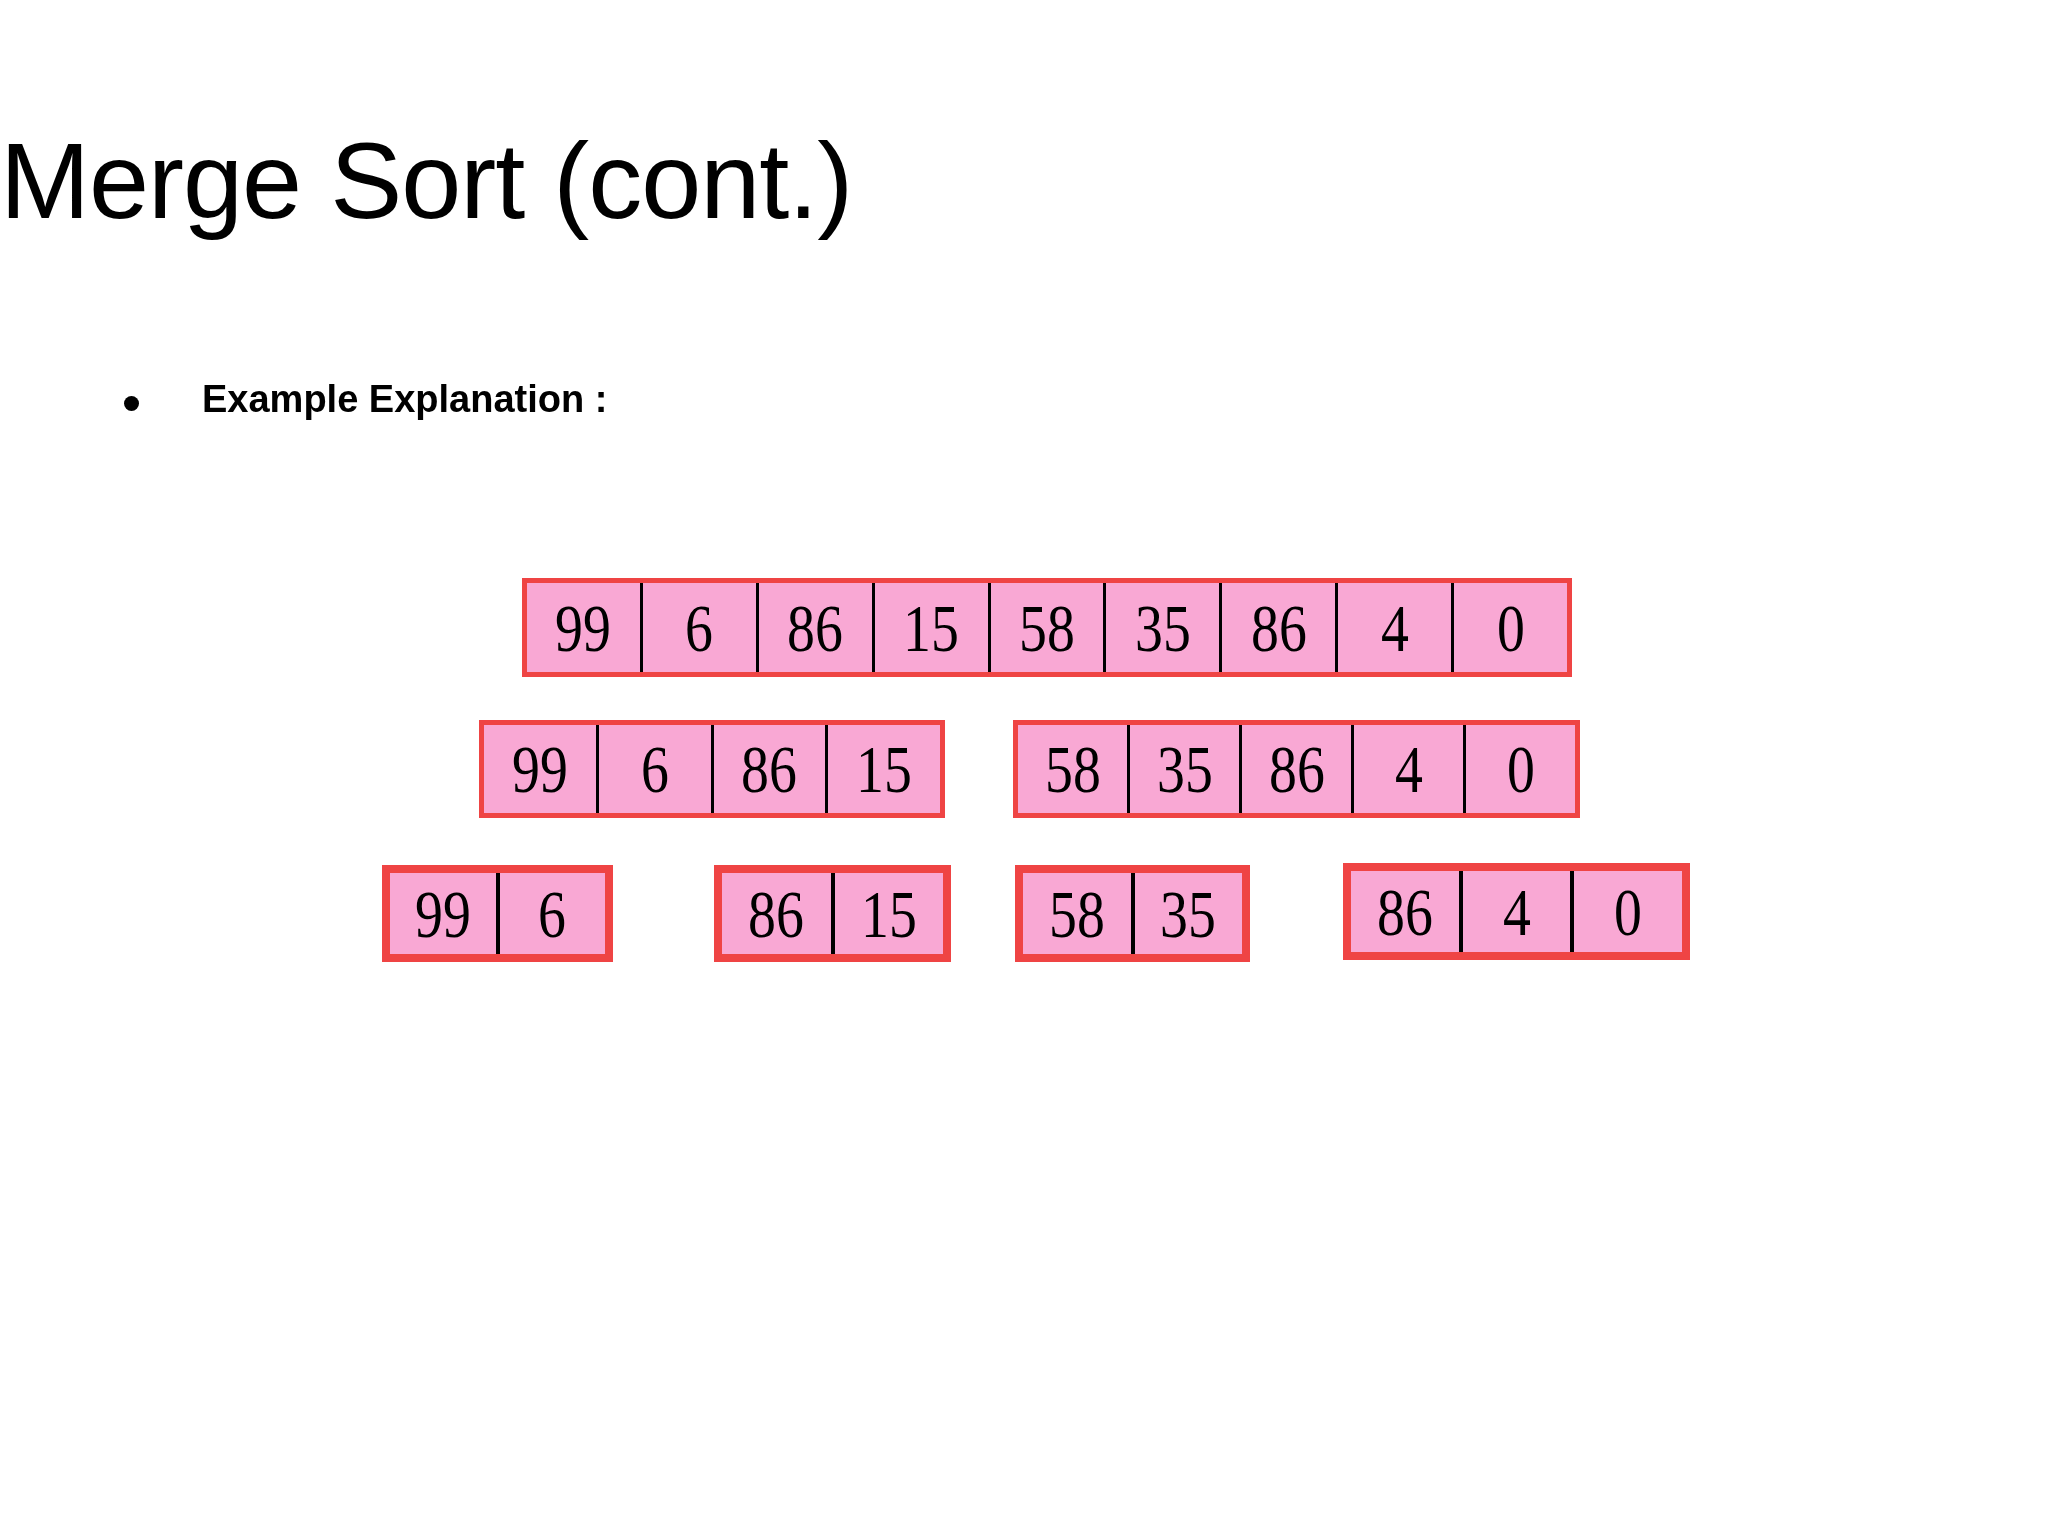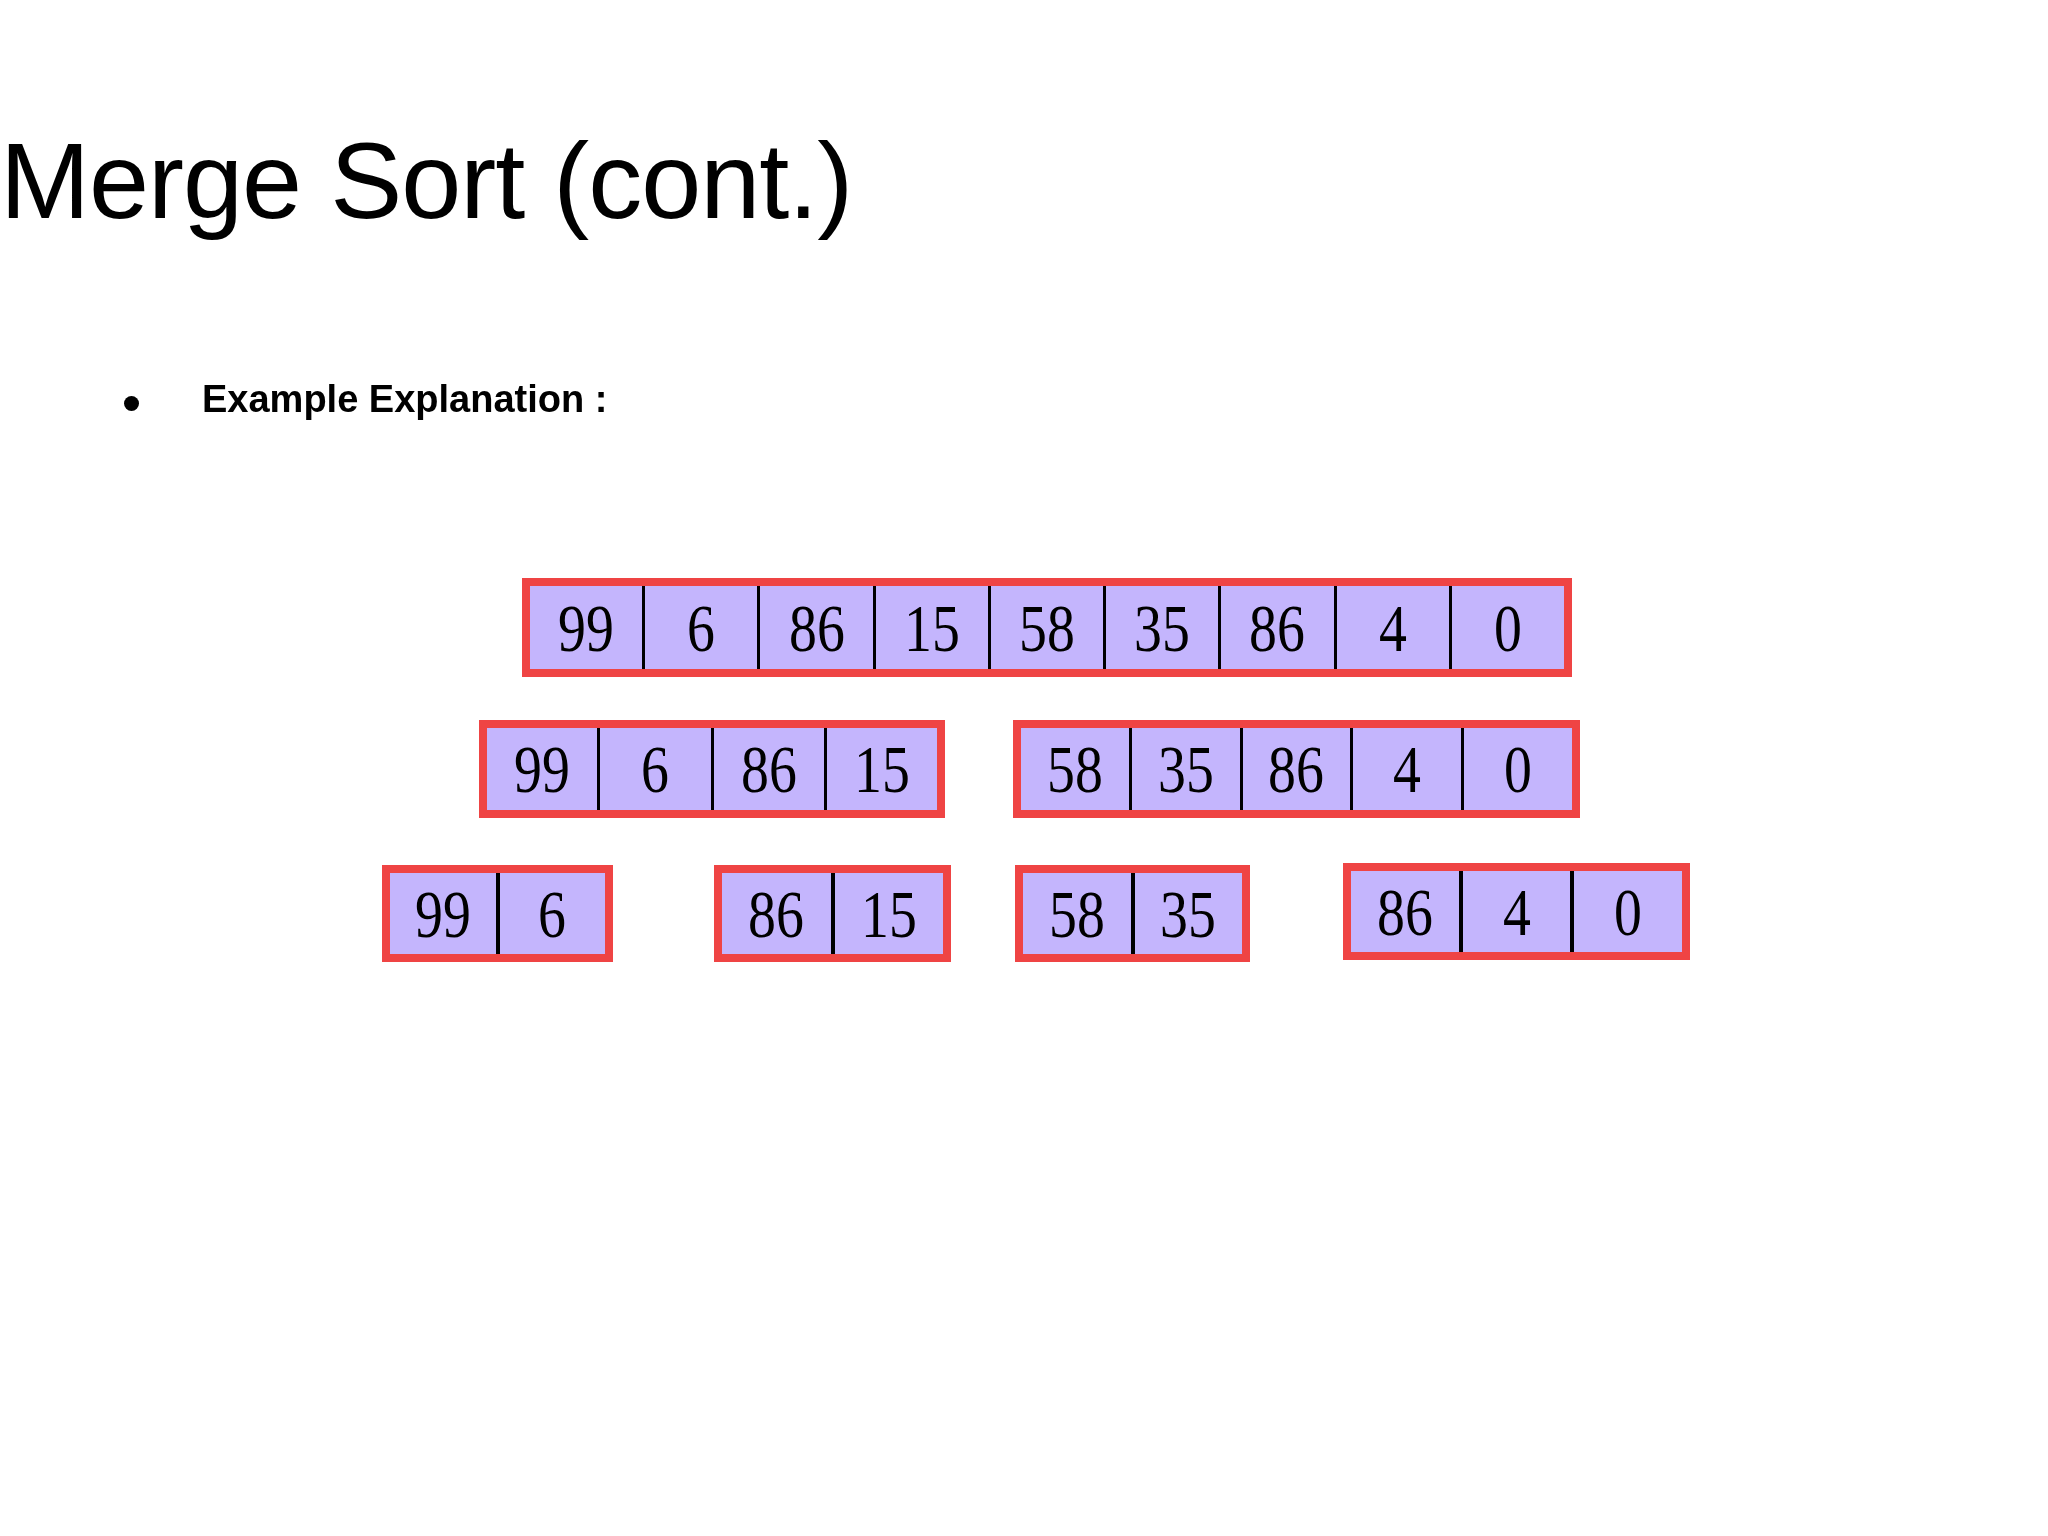--- a/index.html
+++ b/index.html
@@ -42,22 +42,22 @@
     top: 380px;
     font-size: 38px;
     font-weight: bold;
     line-height: 1;
     white-space: pre;
   }
   .array {
     position: absolute;
     display: flex;
     box-sizing: border-box;
-    border: 8px solid #ef4444;
-    background: #c4b5fd;
+    border: 5px solid #ef4444;
+    background: #f9a8d4;
   }
   .array .cell {
     flex: 1 1 0;
     display: flex;
     align-items: center;
     justify-content: center;
     border-left: 3px solid #000000;
     font-family: "Liberation Serif", serif;
     font-size: 68px;
     color: #000000;

